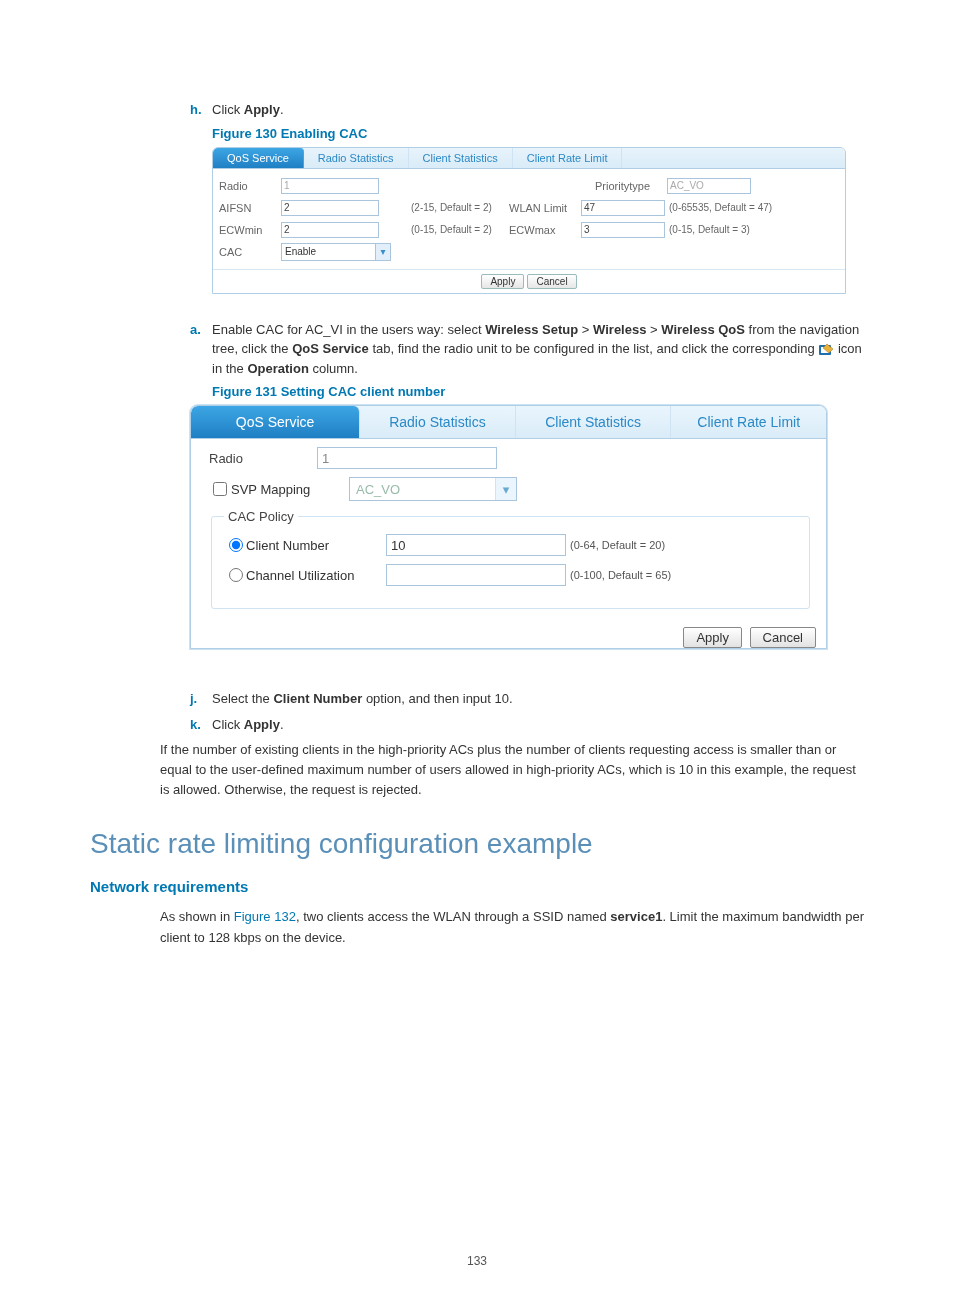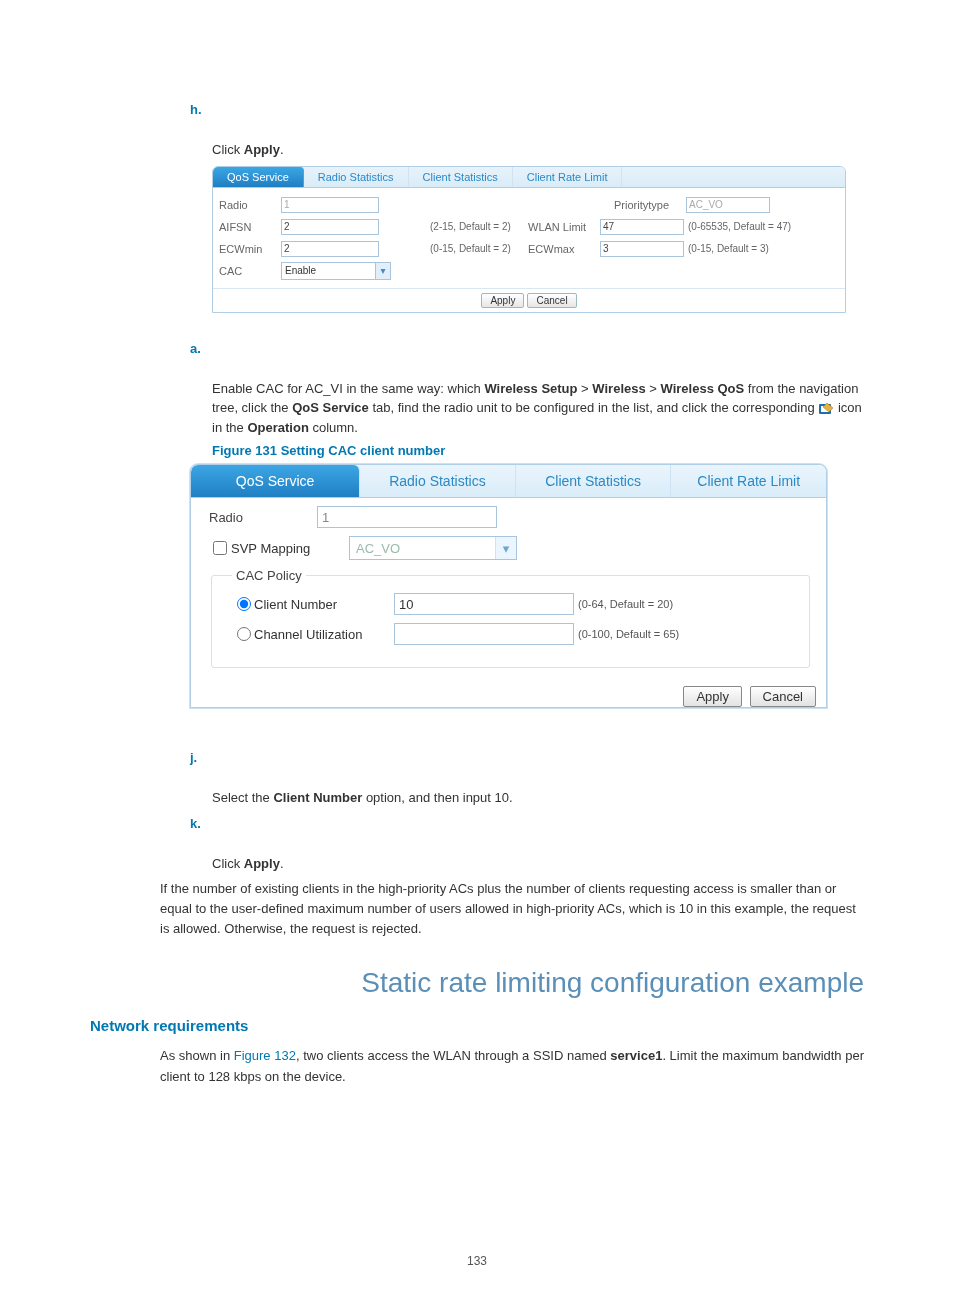--- a/index.html
+++ b/index.html
@@ -13,39 +13,38 @@
   .page {
     width: 954px;
     min-height: 1296px;
     padding: 100px 90px 40px 90px;
     box-sizing: border-box;
     position: relative;
   }
   .indent-block { margin-left: 100px; }
   .list-item { display: flex; margin-bottom: 6px; line-height: 1.5; }
   .list-marker { color: #0079b3; font-weight: bold; width: 22px; flex-shrink: 0; }
-  .list-text { flex: 1; margin-top: 40px; }
+  .list-text { flex: 1; }
   .figure-title {
     color: #0079b3;
     font-weight: bold;
     font-size: 13px;
     margin: 6px 0 6px 0;
   }
   .section-h3 {
     color: #0079b3;
     font-weight: bold;
     font-size: 15px;
     margin: 18px 0 8px 0;
   }
   .section-h2 {
     color: #5a8fb8;
     font-size: 28px;
     font-weight: 400;
     margin: 28px 0 12px 0;
-    text-align: right;
   }
   .link { color: #0079b3; }
   .body-para { margin: 0 0 10px 70px; line-height: 1.55; }
   .body-para-justify { margin: 12px 0 10px 70px; line-height: 1.55; text-align: justify; }
 
   
   .fig130 {
     border: 1px solid #b0cfe6;
     border-top-left-radius: 6px;
     border-top-right-radius: 6px;
@@ -70,21 +69,21 @@
     background: linear-gradient(#3da6e4, #1f7fc3);
     color: #fff;
     border-radius: 4px 4px 0 0;
     border-right: 1px solid #3da6e4;
   }
   .form130 { padding: 6px 6px 6px 6px; }
   .row130 { display: flex; align-items: center; height: 22px; }
   .row130 .lbl { width: 62px; color: #666; }
   .row130 .field1 { width: 98px; }
   .row130 .hint1 { width: 86px; color: #666; font-size: 10px; }
-  .row130 .field1b { width: 98px; margin-left: 51px; }
+  .row130 .field1b { width: 98px; margin-left: 32px; }
   .row130 .lbl2 { width: 66px; text-align: left; color: #666; padding-right: 6px; }
   .row130 .field2 { width: 84px; }
   .row130 .hint2 { color: #666; font-size: 10px; padding-left: 4px; }
   .inpt {
     width: 100%;
     height: 16px;
     box-sizing: border-box;
     border: 1px solid #a8c5dd;
     font-size: 10px;
     padding: 0 2px;
@@ -152,21 +151,21 @@
   .inpt131 {
     height: 22px; border: 1px solid #a8c5dd; background:#fff;
     font-size: 13px; padding: 0 4px; box-sizing:border-box; color:#888;
   }
   .sel131 {
     width: 168px; height: 24px; border: 1px solid #a8c5dd;
     display: flex; align-items: center; justify-content: space-between;
     font-size: 13px; padding-left: 6px; background:#fff; color:#9ba; box-sizing:border-box;
   }
   .sel131 .dd { width:20px; height:22px; background:#eaf5fd; border-left:1px solid #cfe3f2;display:flex;align-items:center;justify-content:center;color:#68a9cf;}
-  .fieldset131 { border:1px solid #cfe3f2; border-radius:3px; padding:10px 12px 10px 20px; margin-top:4px; }
+  .fieldset131 { border:1px solid #cfe3f2; border-radius:3px; padding:10px 12px 10px 12px; margin-top:4px; }
   .fieldset131 legend { color:#444; font-size:13px; padding:0 4px; }
   .radio { width:14px;height:14px; }
   .hint131 { color:#555; font-size:11px; margin-left:4px; }
   .btnrow131 { text-align:right; padding:6px 10px 0 0; }
   .btn131 {
     display:inline-block;
     border:1px solid #888;
     background: linear-gradient(#fff,#e2e2e2);
     font-size:13px; padding:2px 12px; border-radius:2px; margin-left:4px;
   }
@@ -186,20 +185,21 @@
 <div class="page">
 
   <div class="indent-block">
     <div class="list-item">
       <span class="list-marker">h.</span>
       <span class="list-text">
         <span>Click </span><b>Apply</b><span>.</span>
       </span>
     </div>
 
+    <div class="figure-title" style="margin-left:22px">Figure 130 Enabling CAC</div>
 
     <div class="fig130" style="margin-left:22px">
       <div class="tabbar130">
         <div class="tab130 active">QoS Service</div>
         <div class="tab130">Radio Statistics</div>
         <div class="tab130">Client Statistics</div>
         <div class="tab130">Client Rate Limit</div>
       </div>
       <div class="form130">
         <div class="row130">
@@ -238,21 +238,21 @@
       </div>
       <div class="btnrow130">
         <span class="btn130">Apply</span>
         <span class="btn130">Cancel</span>
       </div>
     </div>
 
     <div class="list-item">
       <span class="list-marker">a.</span>
       <span class="list-text">
-        <span>Enable CAC for AC_VI in the same way: which </span><b>Wireless Setup</b><span> &gt; </span><b>Wireless</b><span> &gt; </span><b>Wireless QoS</b><span> from the navigation tree, click the </span><b>QoS Service</b><span> tab, find the radio unit to be configured in the list, and click the corresponding </span>
+        <span>Enable CAC for AC_VI in the users way: select </span><b>Wireless Setup</b><span> &gt; </span><b>Wireless</b><span> &gt; </span><b>Wireless QoS</b><span> from the navigation tree, click the </span><b>QoS Service</b><span> tab, find the radio unit to be configured in the list, and click the corresponding </span>
         <svg class="editor-icon" viewBox="0 0 16 14">
             <rect x="1" y="2" width="12" height="10" fill="#1e6fb0" rx="1"></rect>
             <rect x="3" y="4" width="8" height="6" fill="#fff"></rect>
             <path d="M9 1 L15 6 L11 10 L5 5 Z" fill="#e6b23c" stroke="#a07018" stroke-width="0.5"></path>
           </svg>
         <span> icon in the </span><b>Operation</b><span> column.</span>
       </span>
     </div>
 
     <div class="figure-title" style="margin-left:22px">Figure 131 Setting CAC client number</div>

